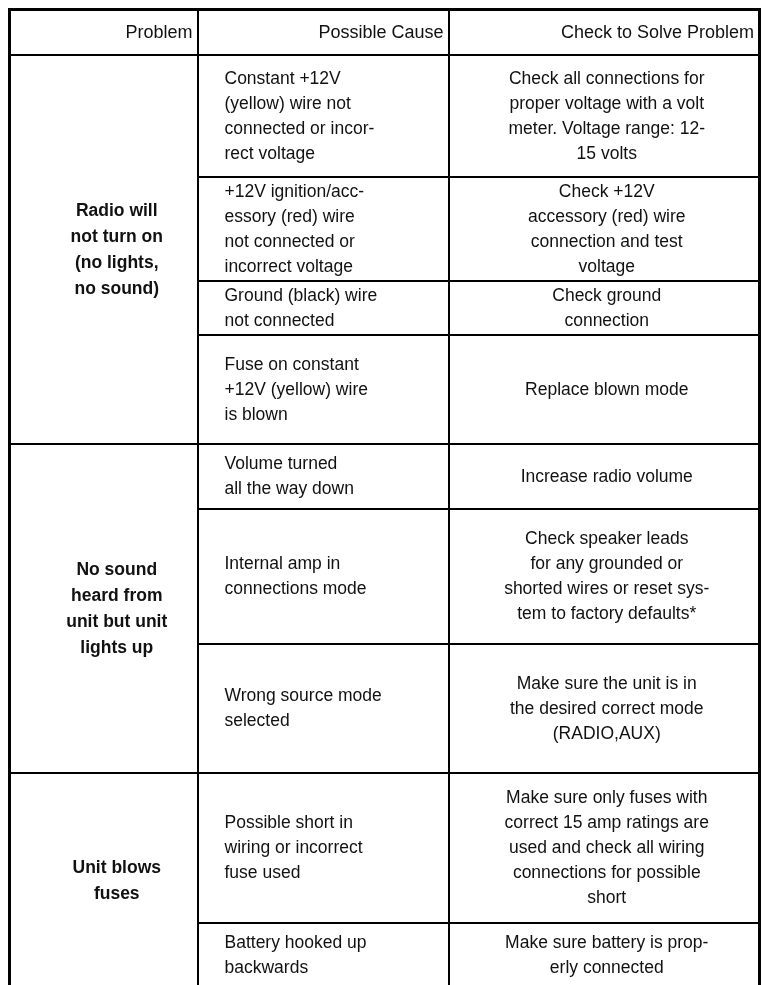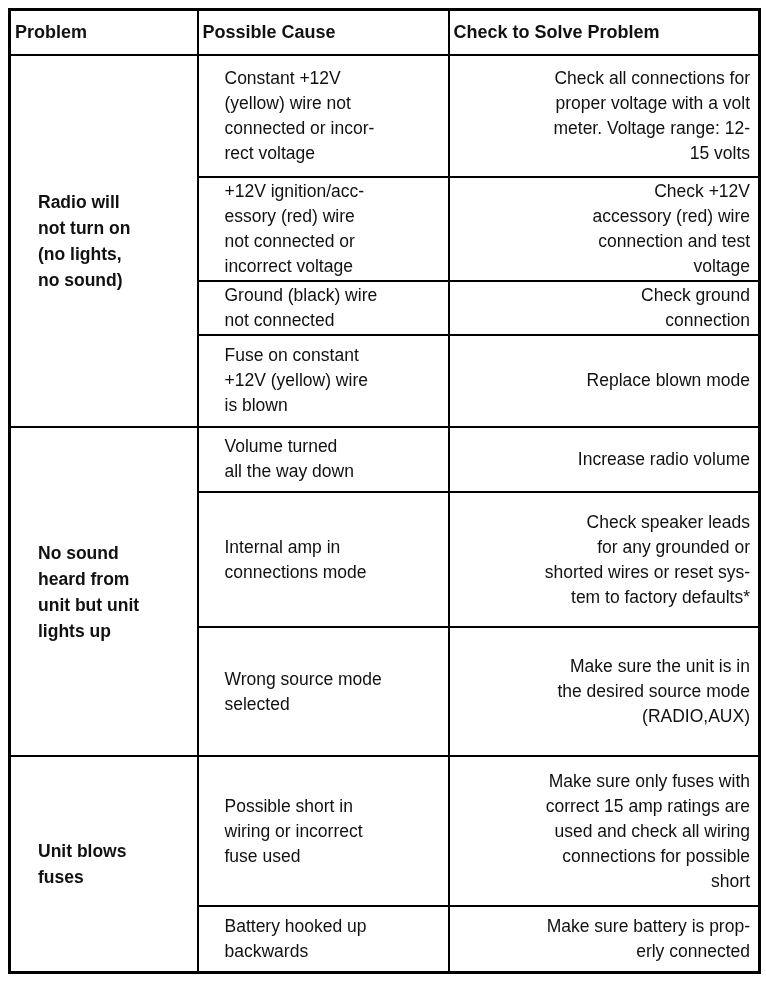--- a/index.html
+++ b/index.html
@@ -27,50 +27,50 @@
   table.trouble td {
     border: 2px solid #000000;
     vertical-align: middle;
     box-sizing: border-box;
   }
   table.trouble {
     border: 3px solid #000000;
   }
   th.hdr {
     font-size: 18px;
-    font-weight: bold;
-    text-align: left;
+    font-weight: normal;
+    text-align: right;
     padding: 8px 4px;
     background: #ffffff;
   }
   td.problem {
     font-size: 17.5px;
     font-weight: bold;
     line-height: 26px;
     padding-left: 27px;
     padding-right: 1px;
     white-space: pre-line;
-    text-align: left;
+    text-align: center;
   }
   td.cause {
     font-size: 17.5px;
     line-height: 25px;
     padding-left: 26px;
     padding-right: 8px;
     white-space: pre-line;
     text-align: left;
     margin-left: 28px;
   }
   td.action {
     font-size: 17.5px;
     line-height: 25px;
     padding-left: 14px;
     padding-right: 8px;
     white-space: pre-line;
-    text-align: right;
+    text-align: center;
     border-radius: 16px;
   }
   td.action .italic-line {
     display: block;
     white-space: pre-line;
   }
 </style>
 </head>
 <body>
 
@@ -113,21 +113,21 @@
 accessory (red) wire
 connection and test
 voltage</td>
       </tr>
       <tr style="height:50px">
         <td class="cause">Ground (black) wire
 not connected</td>
         <td class="action">Check ground
 connection</td>
       </tr>
-      <tr style="height:92px">
+      <tr style="height:109px">
         <td class="cause">Fuse on constant
 +12V (yellow) wire
 is blown</td>
         <td class="action">Replace blown mode</td>
       </tr>
 
       <tr style="height:65px">
         <td class="problem" rowspan="3">No sound
 heard from
 unit but unit
@@ -142,21 +142,21 @@
         <td class="action">Check speaker leads
 for any grounded or
 shorted wires or reset sys-
 tem to factory defaults*</td>
       </tr>
       <tr style="height:102px">
         <td class="cause">Wrong source mode
 selected</td>
         <td class="action">
           <span>Make sure the unit is in
-the desired source mode</span>
+the desired correct mode</span>
           <span class="italic-line">(RADIO,AUX)</span>
         </td>
       </tr>
 
       <tr style="height:150px">
         <td class="problem" rowspan="2">Unit blows
 fuses</td>
         <td class="cause">Possible short in
 wiring or incorrect
 fuse used</td>

